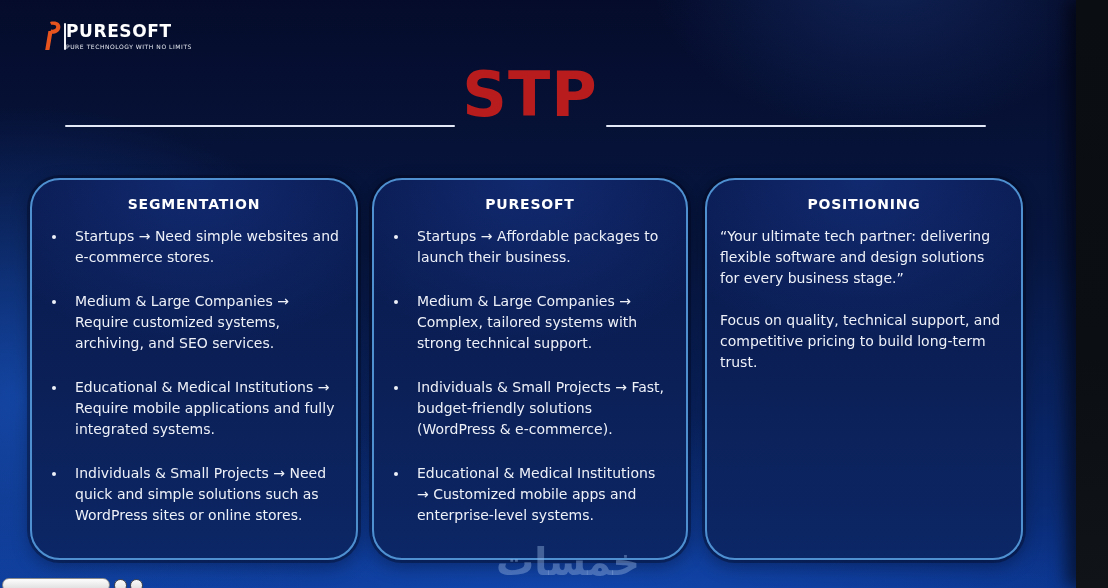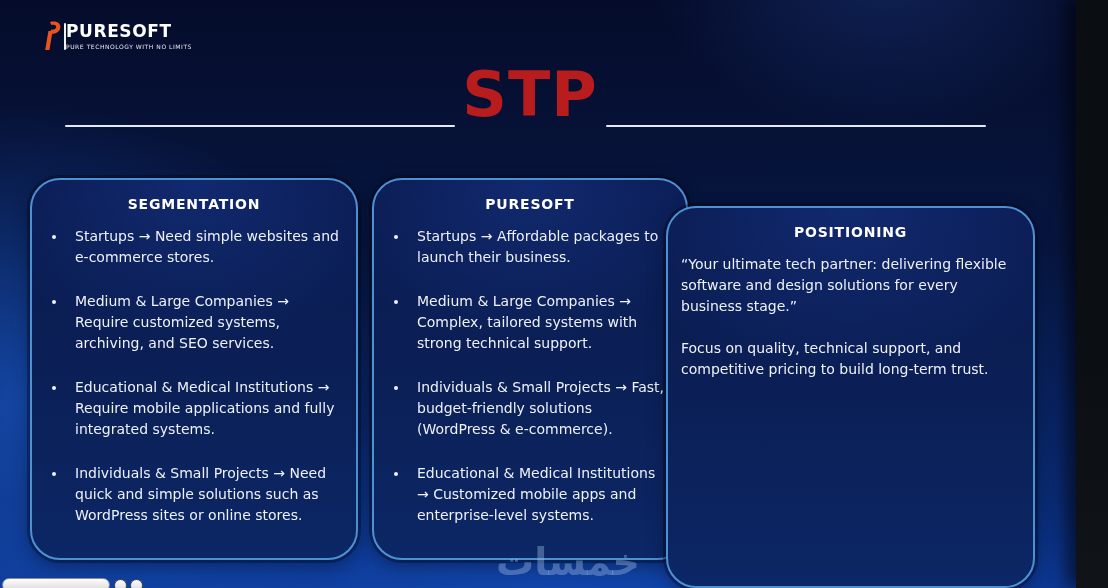--- a/index.html
+++ b/index.html
@@ -43,21 +43,21 @@
   .card {
     position:absolute; top:178px; height:382px;
     border:2.5px solid #4E90D0; border-radius:30px;
     background:
       radial-gradient(ellipse 90% 60% at 50% 0%, rgba(30,70,170,0.35), transparent 75%),
       linear-gradient(180deg,#0A1A4F 0%,#0B2057 55%,#0C2766 100%);
     box-shadow:0 0 0 3px rgba(2,6,25,0.35), 0 6px 18px rgba(0,0,15,0.35);
   }
   .card.c1 { left:30px;  width:328px; }
   .card.c2 { left:372px; width:316px; }
-  .card.c3 { left:666px; width:369px;margin-top:28px; }
+  .card.c3 { left:705px; width:318px; }
 
   .card-title {
     margin-top:16px; text-align:center;
     color:#ffffff; font-size:14px; font-weight:800; letter-spacing:0.8px;
   }
 
   .bullet-list { list-style:none; margin-top:14px; padding:0 16px 0 20px; }
   .bullet { display:flex; gap:19px; margin-bottom:23px; }
   .dot { flex:0 0 auto; width:4px; height:4px; border-radius:50%; background:#eef1f8; margin-top:9px; }
   .btxt, .ptxt { color:#eef1f8; font-size:14px; line-height:1.5; font-weight:400; }

